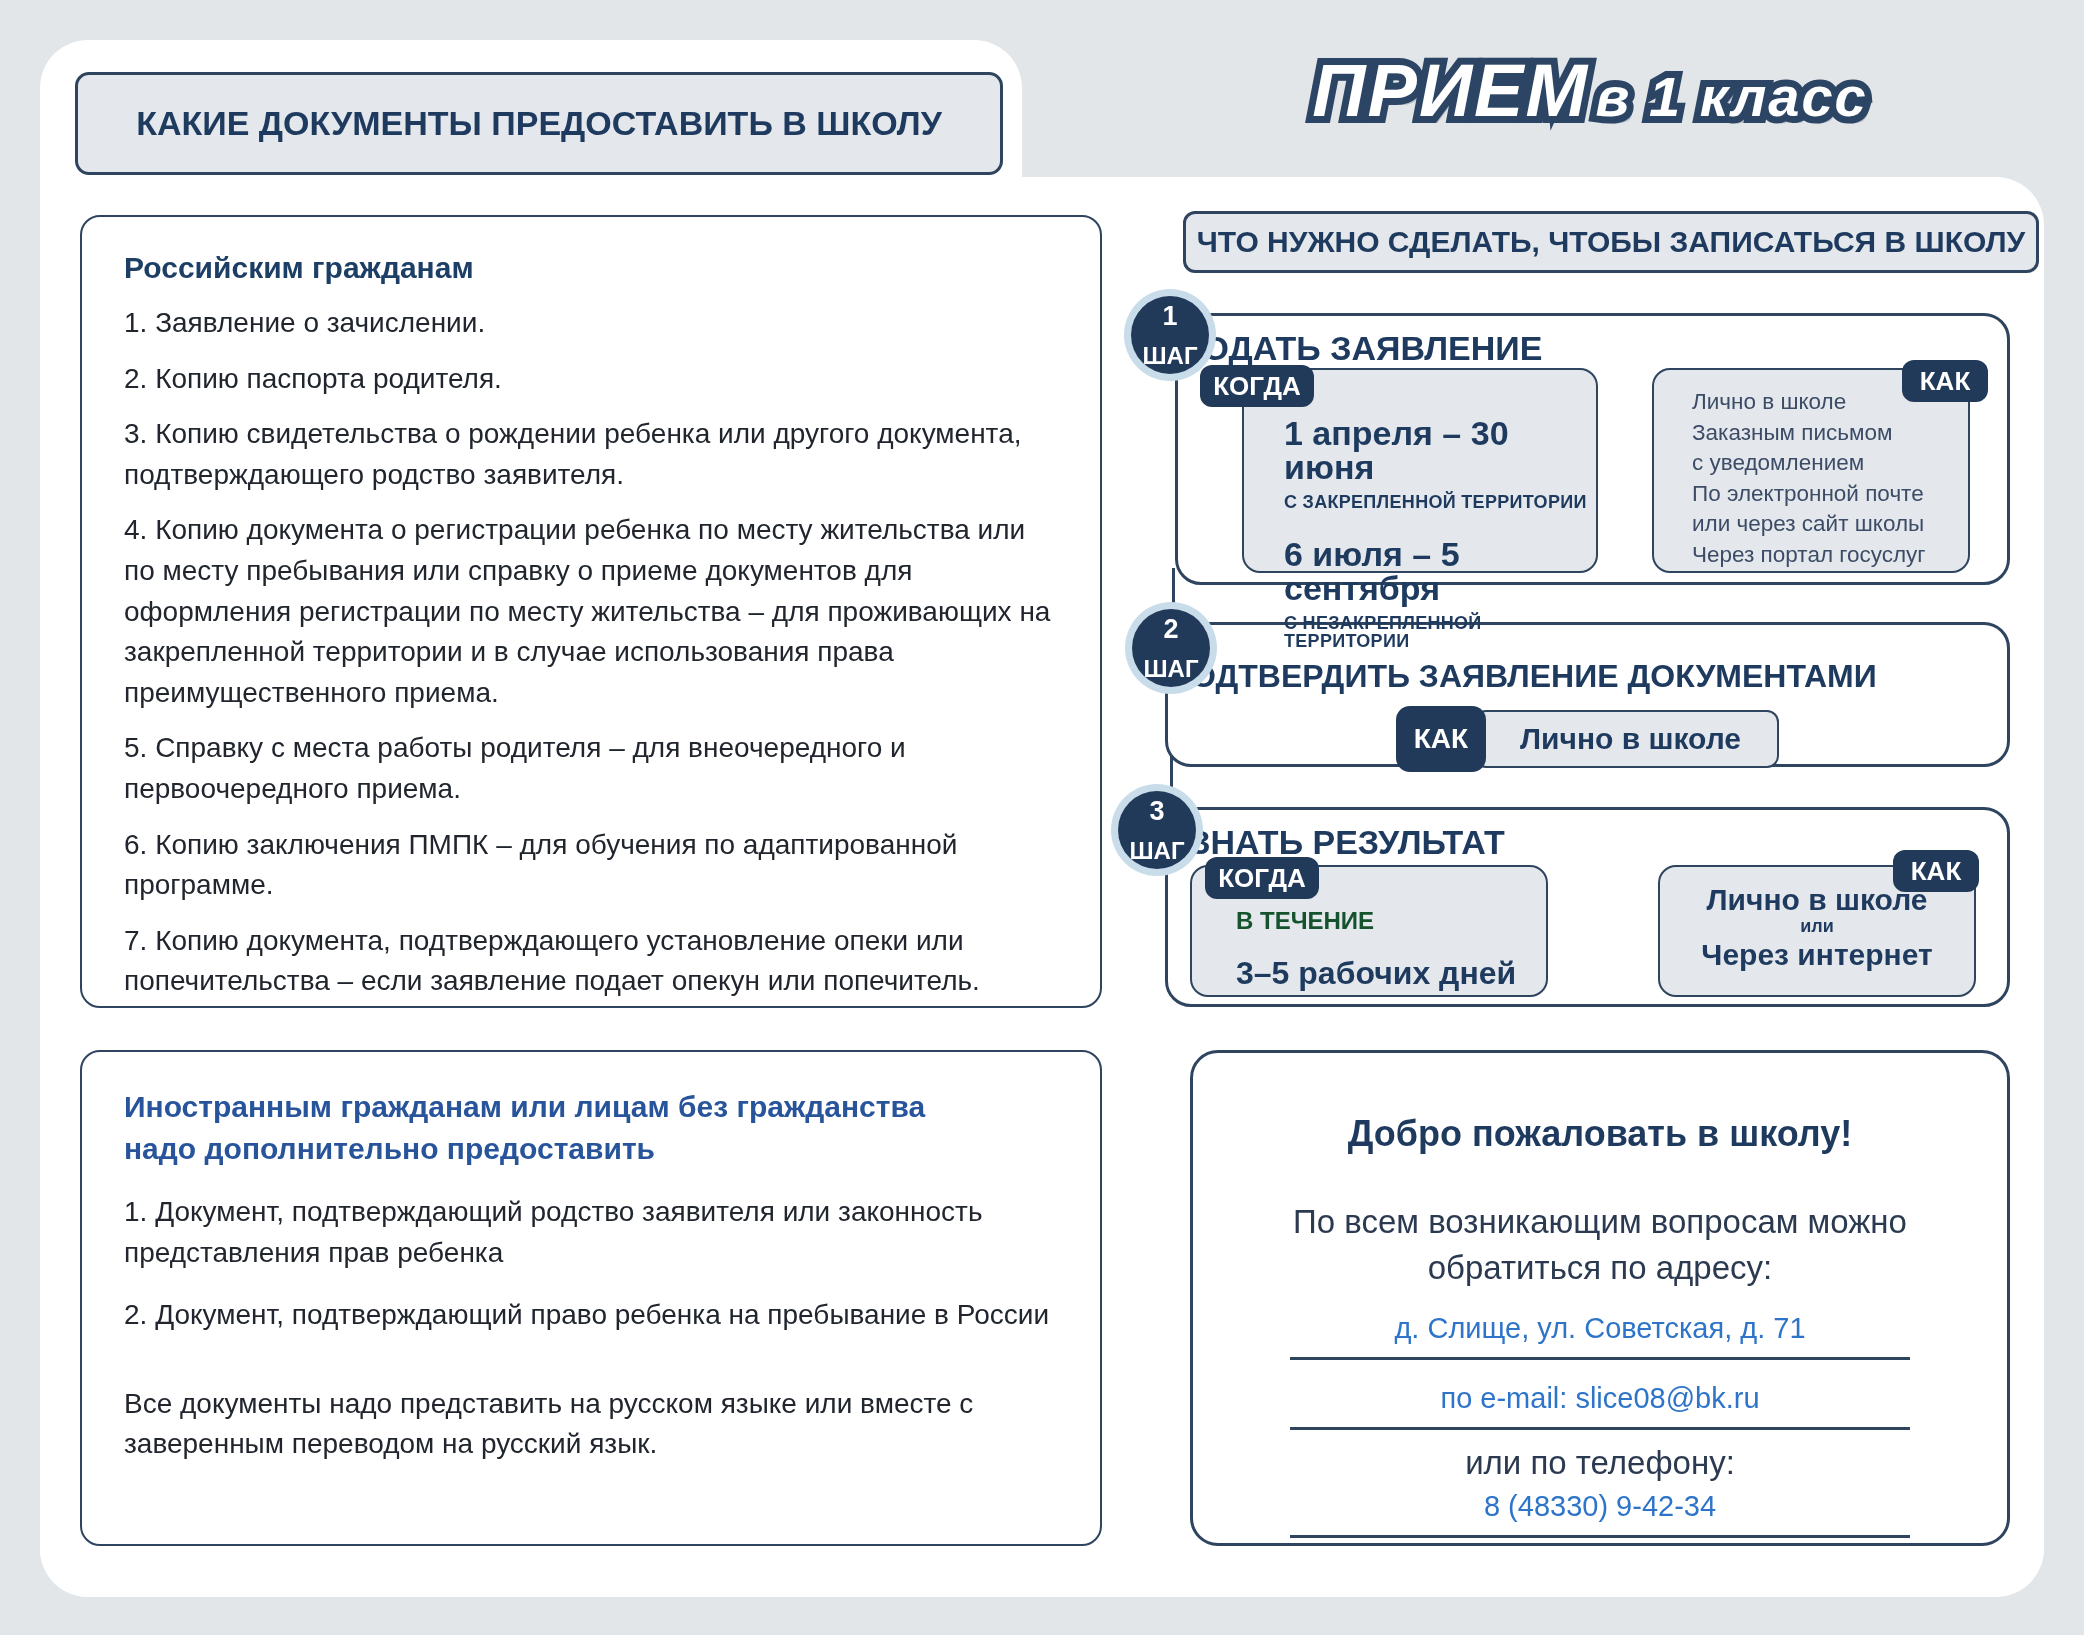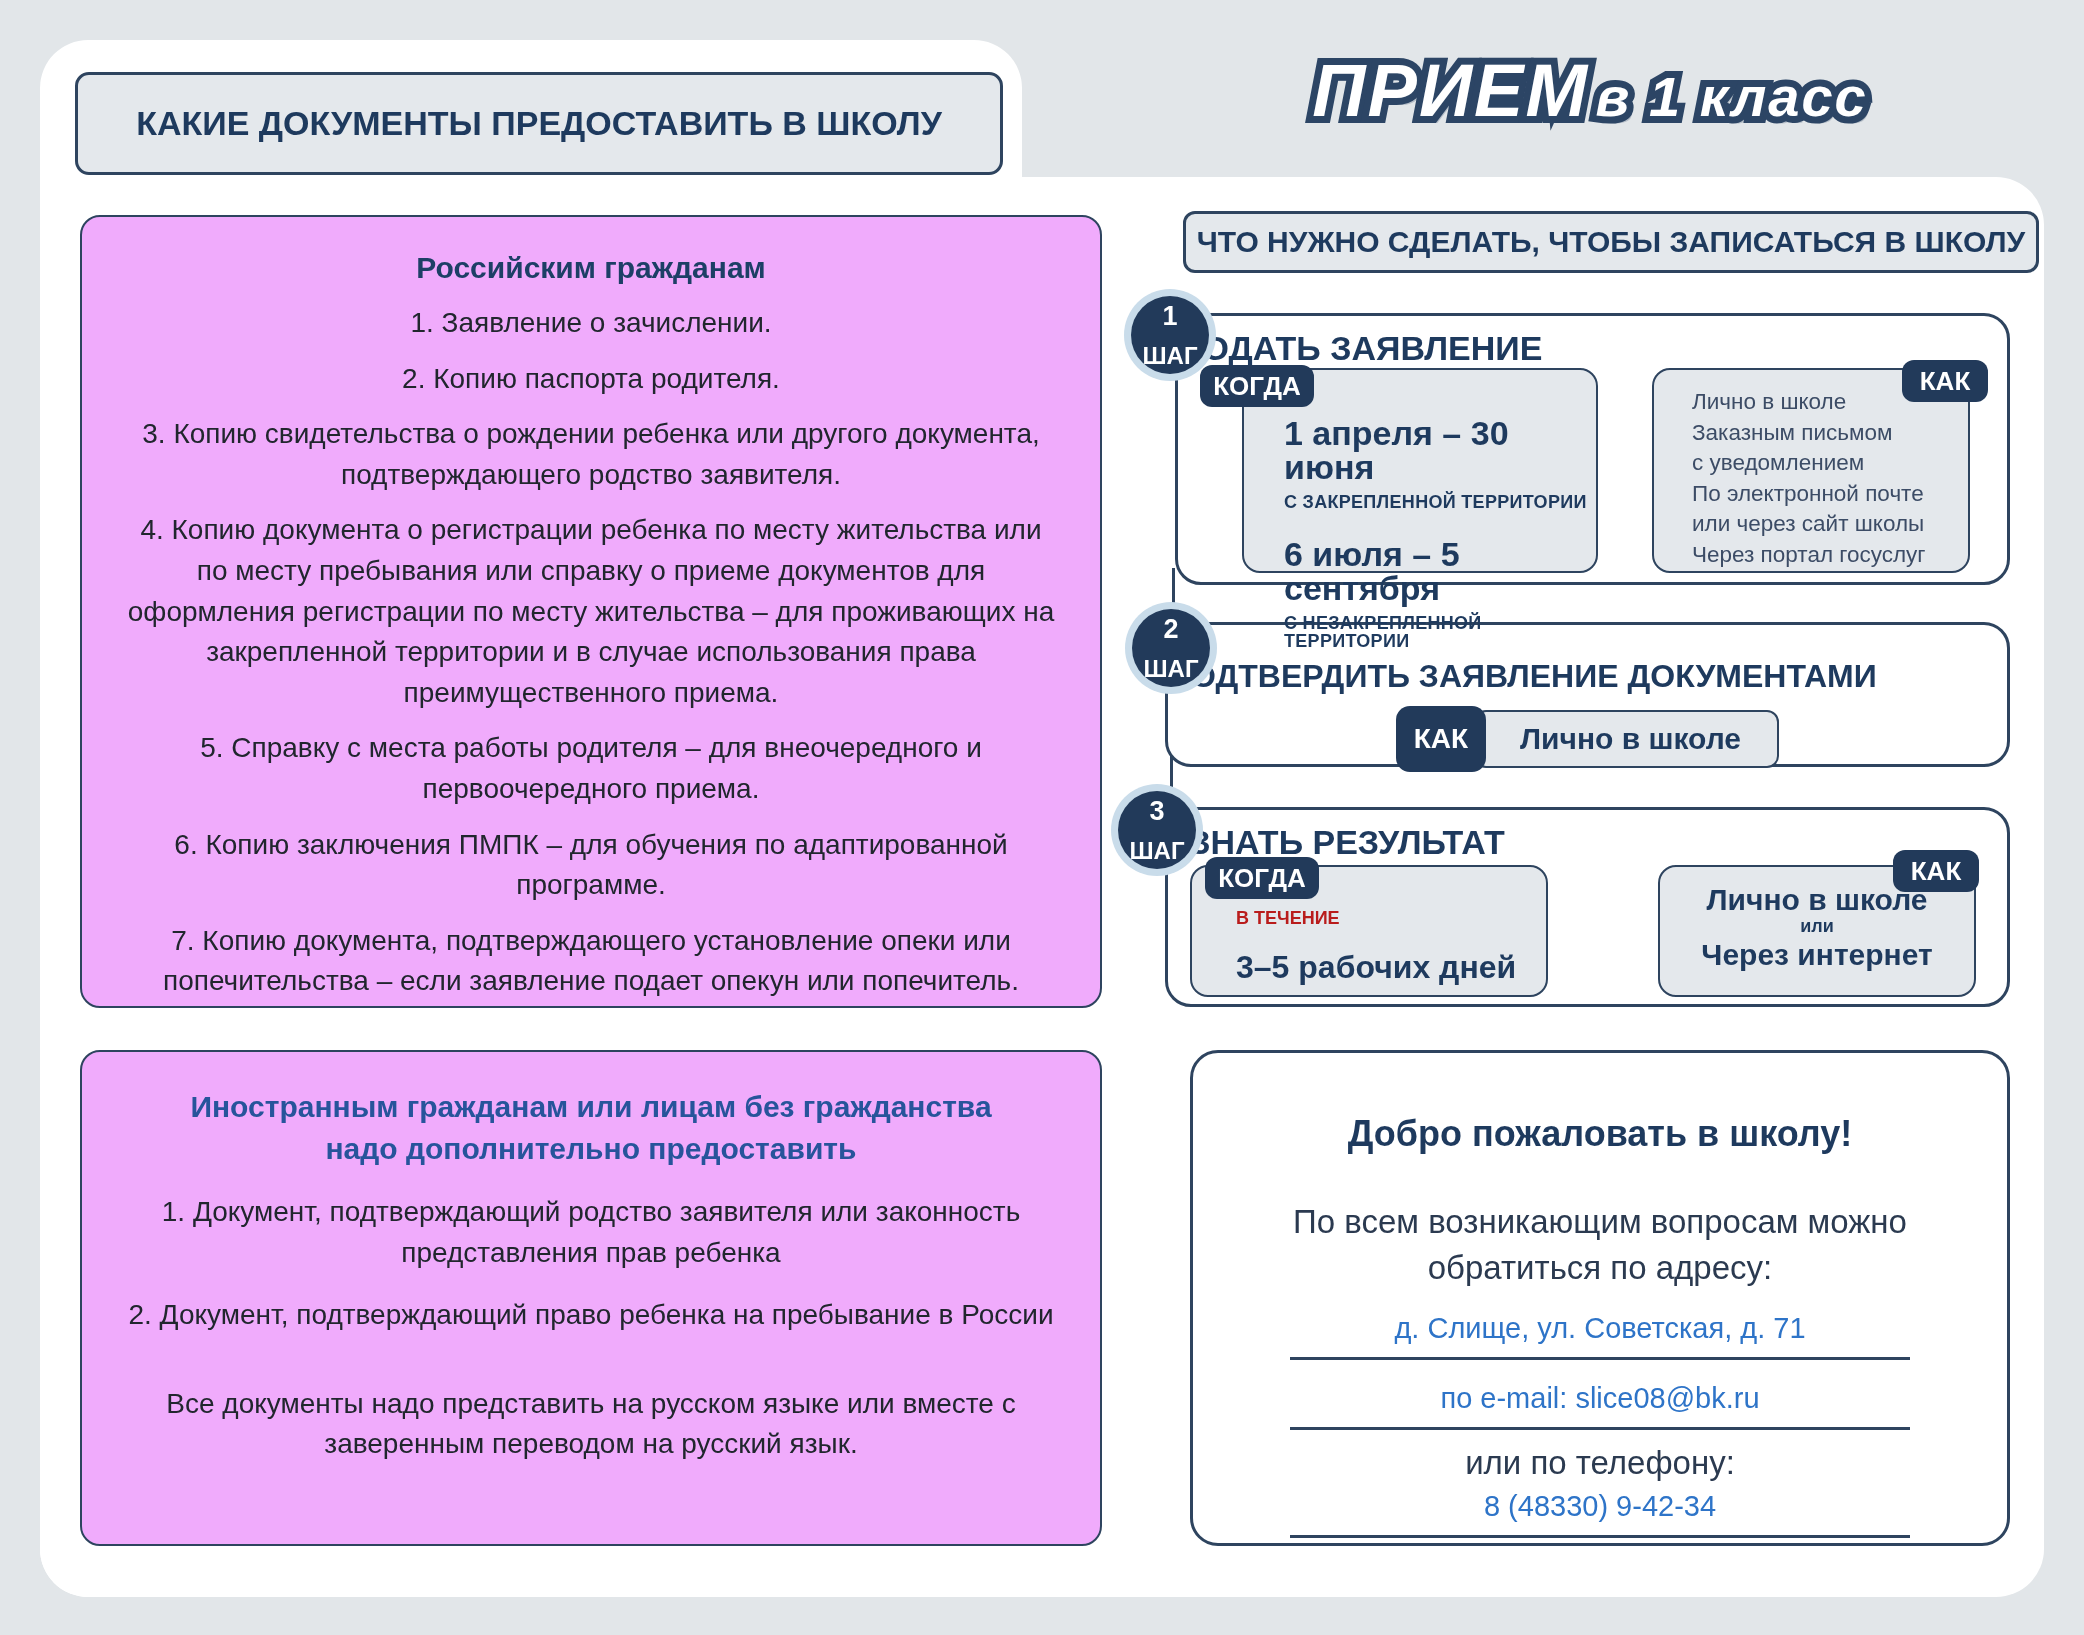--- a/index.html
+++ b/index.html
@@ -7,22 +7,22 @@
   .canvas{position:relative;width:2084px;height:1635px;background:#e2e6e9;overflow:hidden;}
 
   
   .white-left{position:absolute;left:40px;top:40px;width:982px;height:1557px;background:#fff;border-radius:48px;}
   .white-main{position:absolute;left:40px;top:177px;width:2004px;height:1420px;background:#fff;border-radius:48px;}
 
   
   .lbox-title{position:absolute;left:75px;top:72px;width:928px;height:103px;background:#e4e8ec;
     border:3px solid #2e445f;border-radius:14px;display:flex;align-items:center;justify-content:center;
     font-size:34px;font-weight:bold;color:#1e3a5e;box-sizing:border-box;text-align:left;z-index:2;}
-  .docbox{position:absolute;background:#f0abfc;border:2.5px solid #2e445f;border-radius:20px;
-    box-sizing:border-box;padding:34px 42px;z-index:2;text-align:center;}
+  .docbox{position:absolute;background:#ffffff;border:2.5px solid #2e445f;border-radius:20px;
+    box-sizing:border-box;padding:34px 42px;z-index:2;}
   .docbox.ru{left:80px;top:215px;width:1022px;height:793px;}
   .docbox.fo{left:80px;top:1050px;width:1022px;height:496px;}
   .h-ru{font-size:30px;font-weight:bold;color:#1d3f66;margin:0 0 18px;}
   .h-fo{font-size:30px;font-weight:bold;color:#27549b;margin:0;line-height:1.4;}
   .item{font-size:28px;color:#21262e;line-height:1.45;margin:0 0 15px;}
   .docbox.fo .item{margin-top:22px;margin-bottom:0;}
   .note{font-size:28px;color:#21262e;line-height:1.45;margin-top:48px;}
 
   
   .bigtitle{position:absolute;left:1150px;top:48px;width:880px;height:110px;text-align:center;z-index:2;
@@ -84,21 +84,21 @@
   .pill{display:flex;align-items:center;justify-content:center;margin-top:11px;}
   .pill-kak{width:90px;height:66px;background:#223a5a;border-radius:14px;color:#fff;font-weight:bold;
     font-size:28px;display:flex;align-items:center;justify-content:center;position:relative;z-index:2;}
   .pill-val{height:58px;background:#e4e8ec;border:2.5px solid #2e445f;border-radius:12px;margin-left:-12px;
     display:flex;align-items:center;justify-content:center;padding:0 36px 0 44px;font-size:30px;
     font-weight:bold;color:#1e3a5e;box-sizing:border-box;}
 
   
   .lb-when3{left:1190px;top:865px;width:358px;height:132px;padding:42px 0 0 44px;}
   .lb-when3 .when-big{font-size:32px;font-weight:bold;color:#1e3a5e;margin-top:24px;line-height:1;}
-  .lb-when3 .when-small{font-size:18px;font-weight:bold;color:#b91c1c;line-height:1;}
+  .lb-when3 .when-small{font-size:24px;font-weight:bold;color:#14532d;line-height:1;}
   .lb-how3{left:1658px;top:865px;width:318px;height:132px;text-align:center;padding-top:16px;}
   .lb-how3 .hl{font-size:30px;font-weight:bold;color:#1e3a5e;line-height:1.1;}
   .lb-how3 .or{font-size:18px;font-weight:bold;color:#1e3a5e;line-height:1.2;}
 
   
   .welcome{position:absolute;left:1190px;top:1050px;width:820px;height:496px;background:#fff;
     border:3px solid #2e445f;border-radius:28px;box-sizing:border-box;text-align:center;z-index:2;}
   .w-title{font-size:36px;font-weight:bold;color:#1e3a5e;margin-top:60px;}
   .w-intro{font-size:33px;color:#2b3a50;margin-top:44px;line-height:1.38;}
   .w-link{font-size:29px;color:#2e74c8;margin-top:22px;}

